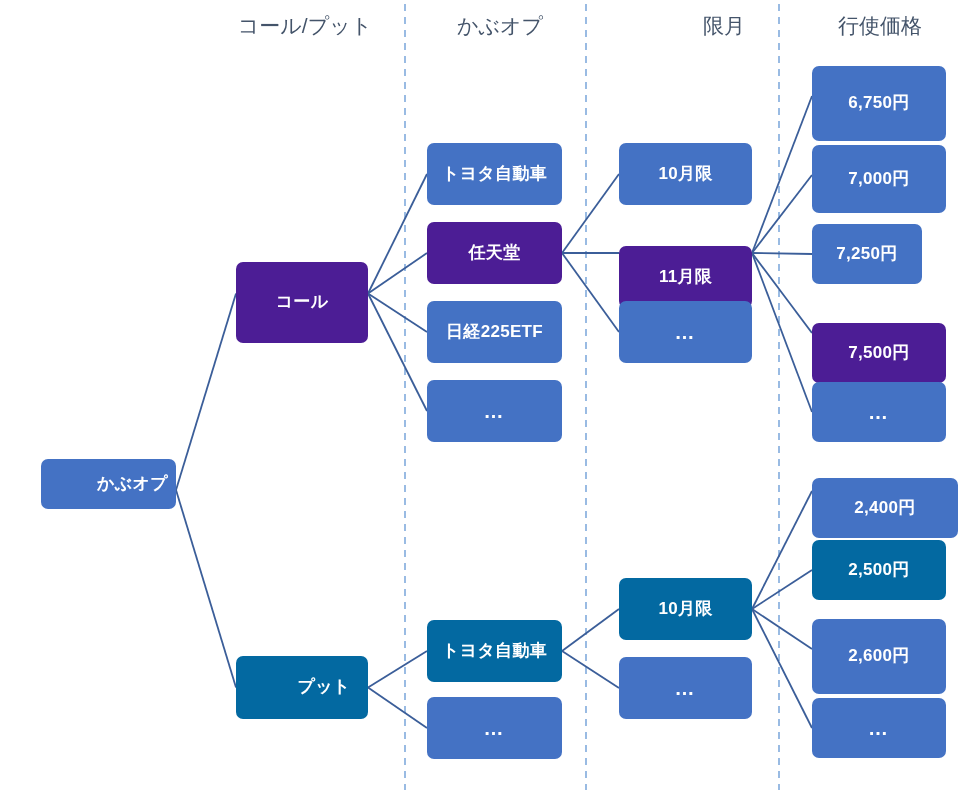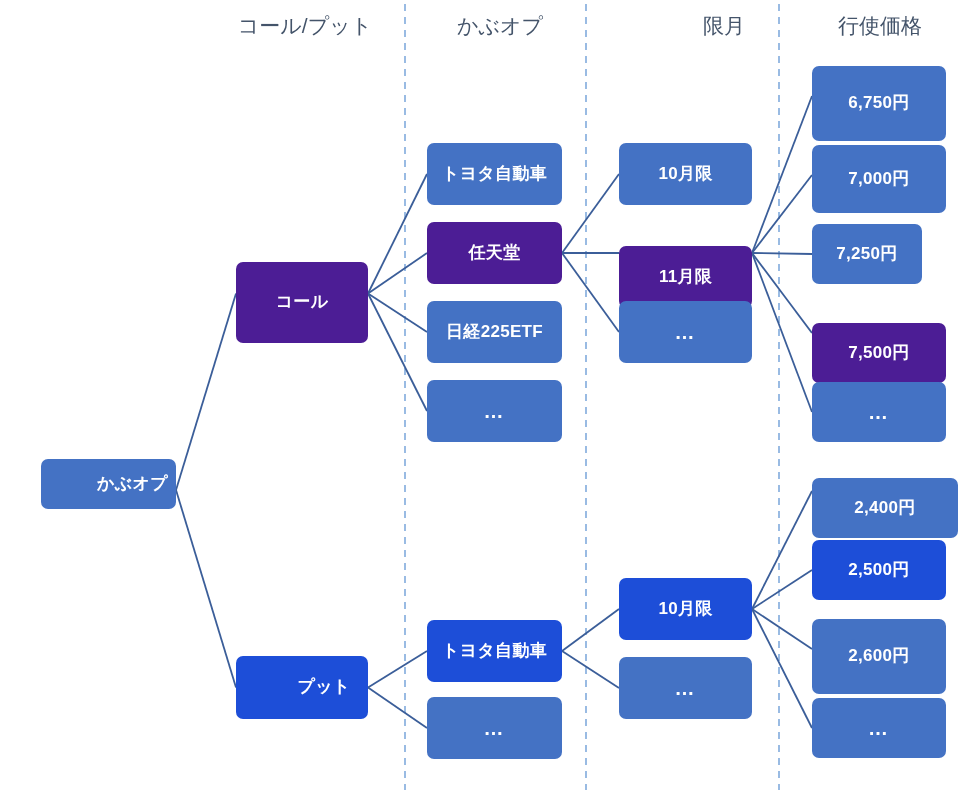--- a/index.html
+++ b/index.html
@@ -31,21 +31,21 @@
     color:#ffffff;
     font-weight:bold;
     font-size:17px;
     letter-spacing:0.3px;
     text-align:center;
     box-sizing:border-box;
     line-height:1.1;
   }
   .node.blue{background:#4472c4;}
   .node.cyan{background:#4c1d95;text-align:right;}
-  .node.pink{background:#1d4ed8;}
+  .node.pink{background:#0369a1;}
   .node .dots{font-size:20px;letter-spacing:2px;}
 </style>
 </head>
 <body>
 
 <div id="stage">
   <svg id="diagram" viewBox="0 0 968 794">
     <g id="dividers-layer">
         <line x1="405" y1="4" x2="405" y2="790" stroke="#6f9fd8" stroke-width="1.4" stroke-dasharray="7 6"></line>
         <line x1="586" y1="4" x2="586" y2="790" stroke="#6f9fd8" stroke-width="1.4" stroke-dasharray="7 6"></line>

